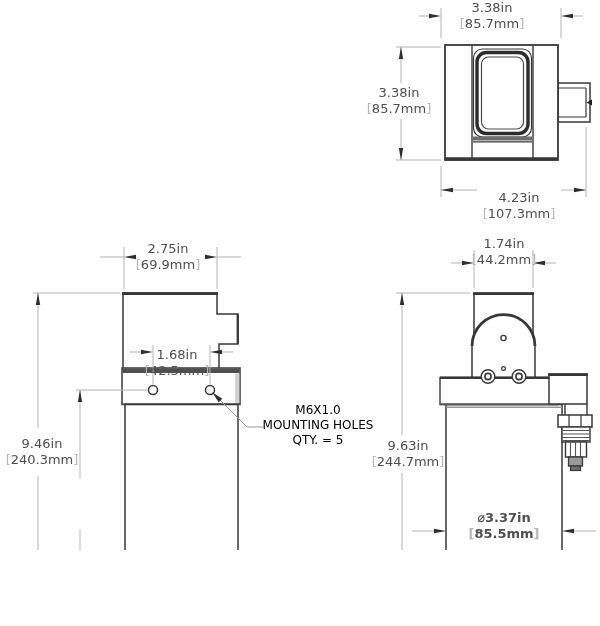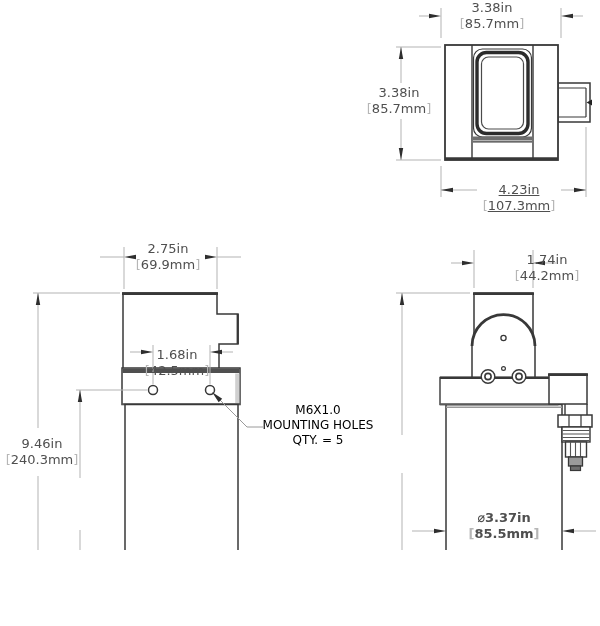--- a/index.html
+++ b/index.html
@@ -184,21 +184,21 @@
 <div class="dim-label" style="left:492px;top:16px;">
   <span class="row">3.38in</span>
   <span class="row"><span class="bk">[</span><span>85.7mm</span><span class="bk">]</span></span>
 </div>
 
 <div class="dim-label" style="left:399px;top:101px;">
   <span class="row">3.38in</span>
   <span class="row"><span class="bk">[</span><span>85.7mm</span><span class="bk">]</span></span>
 </div>
 
-<div class="dim-label" style="left:519px;top:198px;text-decoration:underline;">
+<div class="dim-label" style="left:519px;top:206px;">
   <span class="row">4.23in</span>
   <span class="row"><span class="bk">[</span><span>107.3mm</span><span class="bk">]</span></span>
 </div>
 
 <div class="dim-label" style="left:168px;top:257px;">
   <span class="row">2.75in</span>
   <span class="row"><span class="bk">[</span><span>69.9mm</span><span class="bk">]</span></span>
 </div>
 
 <div class="dim-label" style="left:177px;top:351px;margin-top:12px;">
@@ -211,24 +211,28 @@
   <span class="row"><span class="bk">[</span><span>240.3mm</span><span class="bk">]</span></span>
 </div>
 
 
 <div class="callout" style="left:318px;top:425px;">
   <span class="row" style="display:block">M6X1.0</span>
   <span class="row" style="display:block">MOUNTING HOLES</span>
   <span class="row" style="display:block">QTY. = 5</span>
 </div>
 
-<div class="dim-label" style="left:504px;top:268px;margin-left:43px;">
+<div class="dim-label" style="left:504px;top:252px;">
   <span class="row">1.74in</span>
   <span class="row"><span class="bk">[</span><span>44.2mm</span><span class="bk">]</span></span>
 </div>
 
+<div class="dim-label" style="left:408px;top:454px;">
+  <span class="row">9.63in</span>
+  <span class="row"><span class="bk">[</span><span>244.7mm</span><span class="bk">]</span></span>
+</div>
 
 <div class="dim-label" style="left:504px;top:526px;font-weight:bold;">
   <span class="row">⌀3.37in</span>
   <span class="row"><span class="bk">[</span><span>85.5mm</span><span class="bk">]</span></span>
 </div>
 
 </div>
 
 </body></html>

